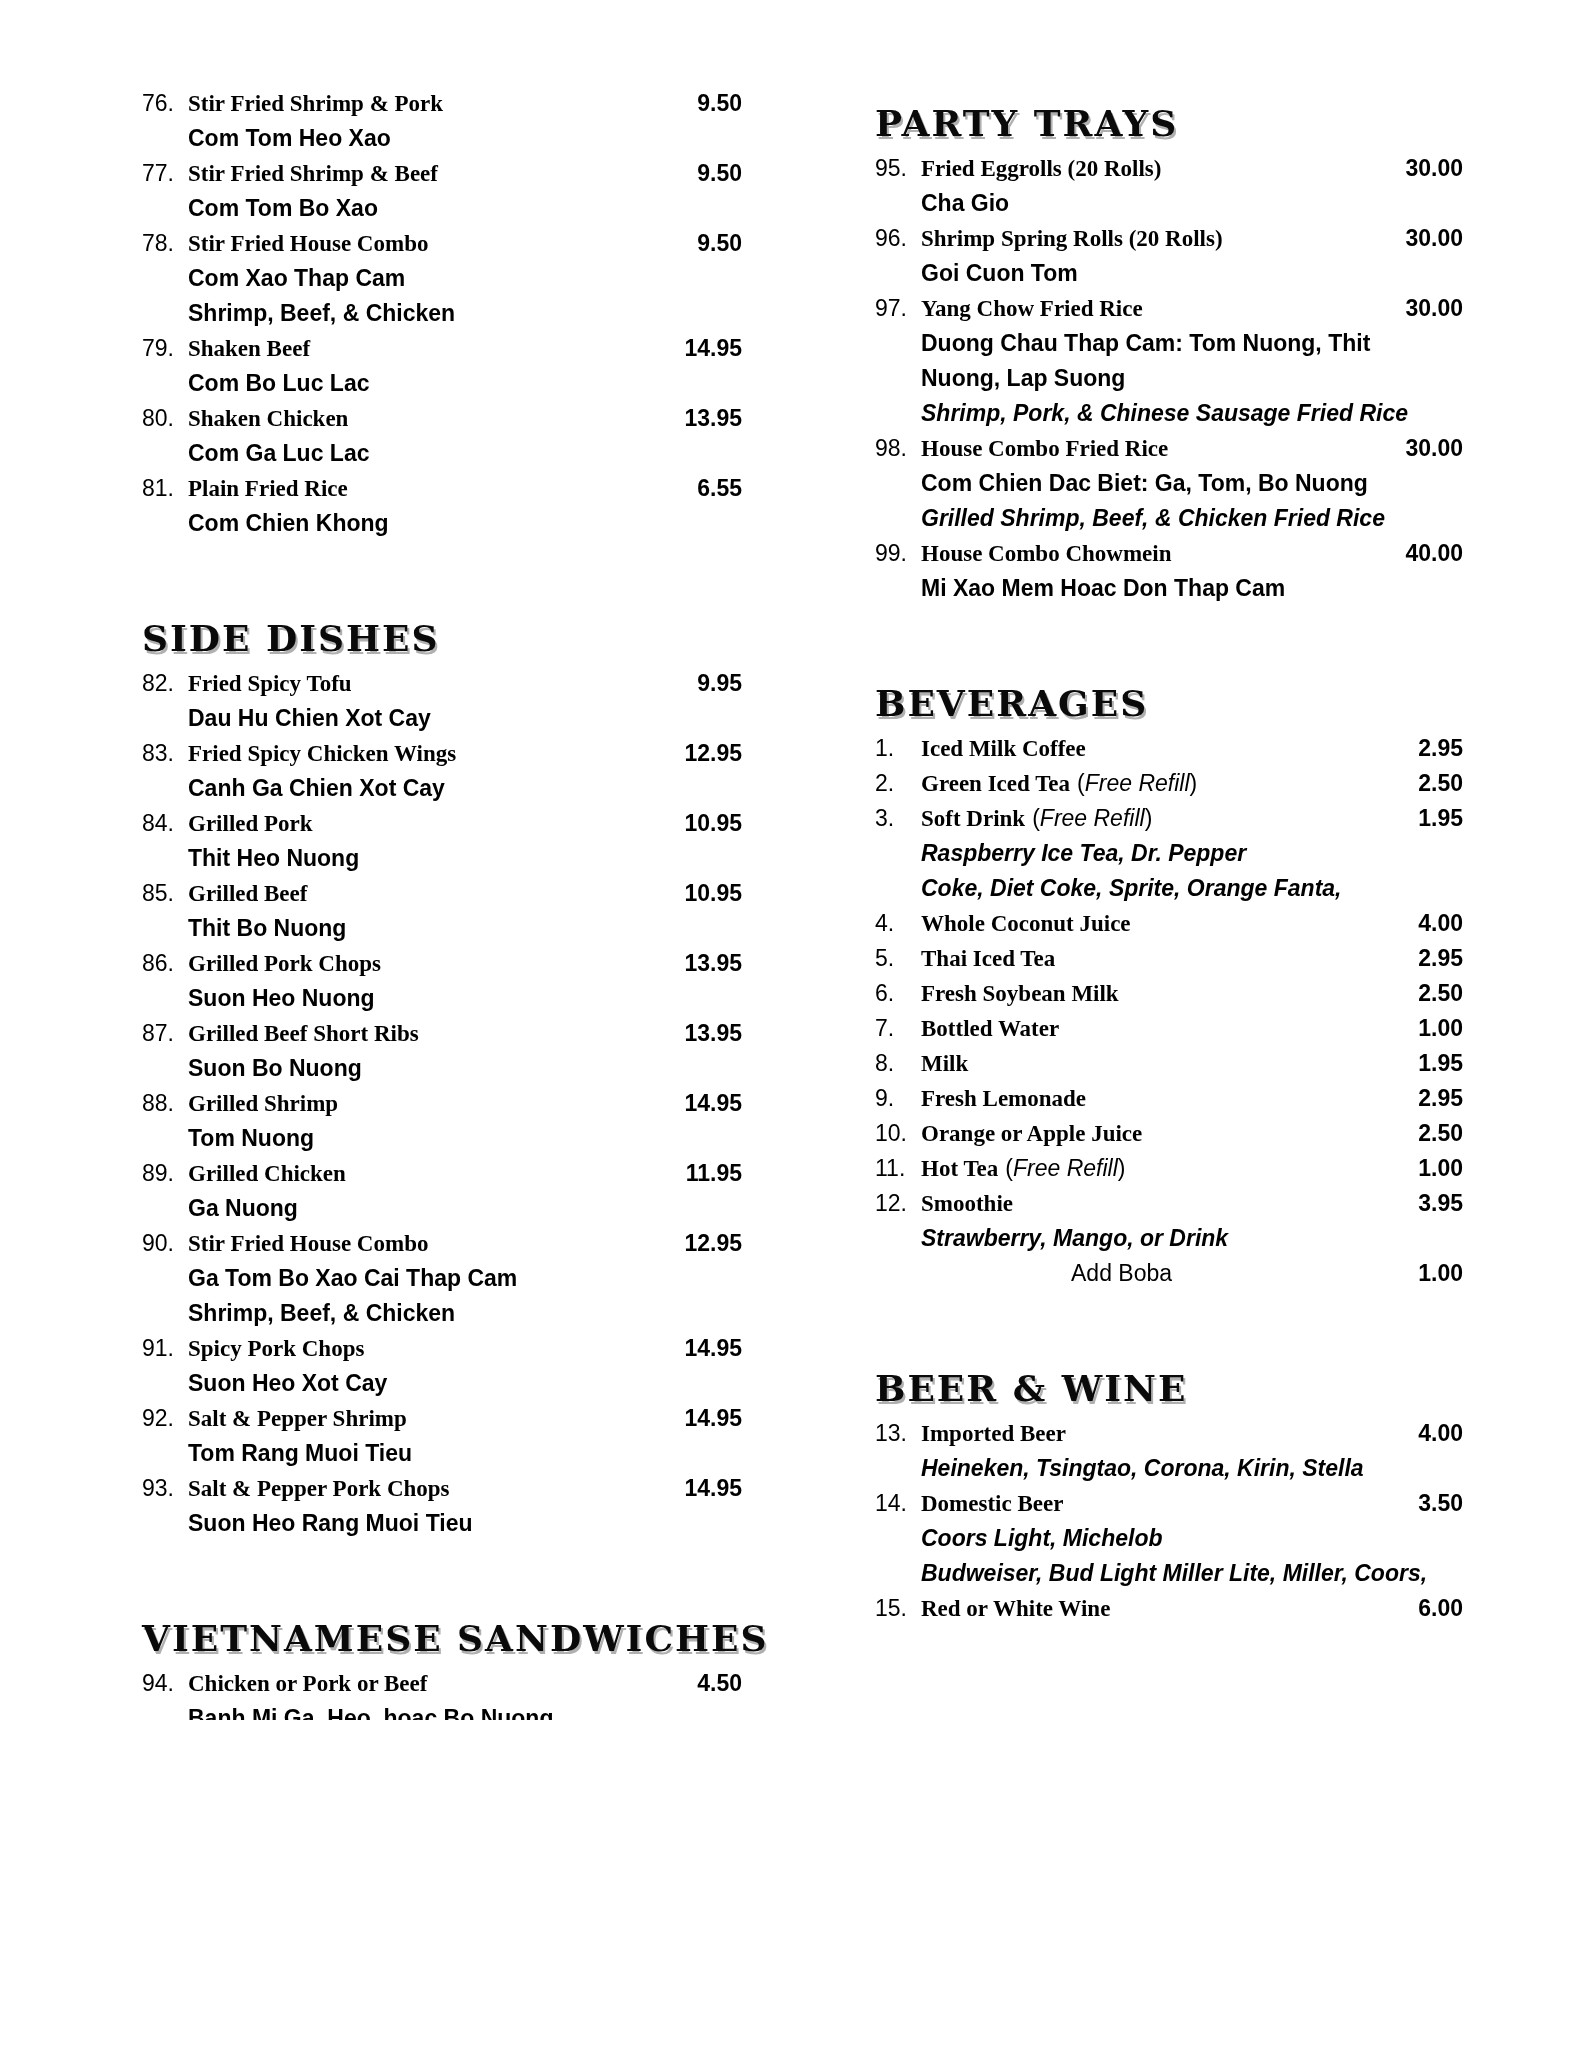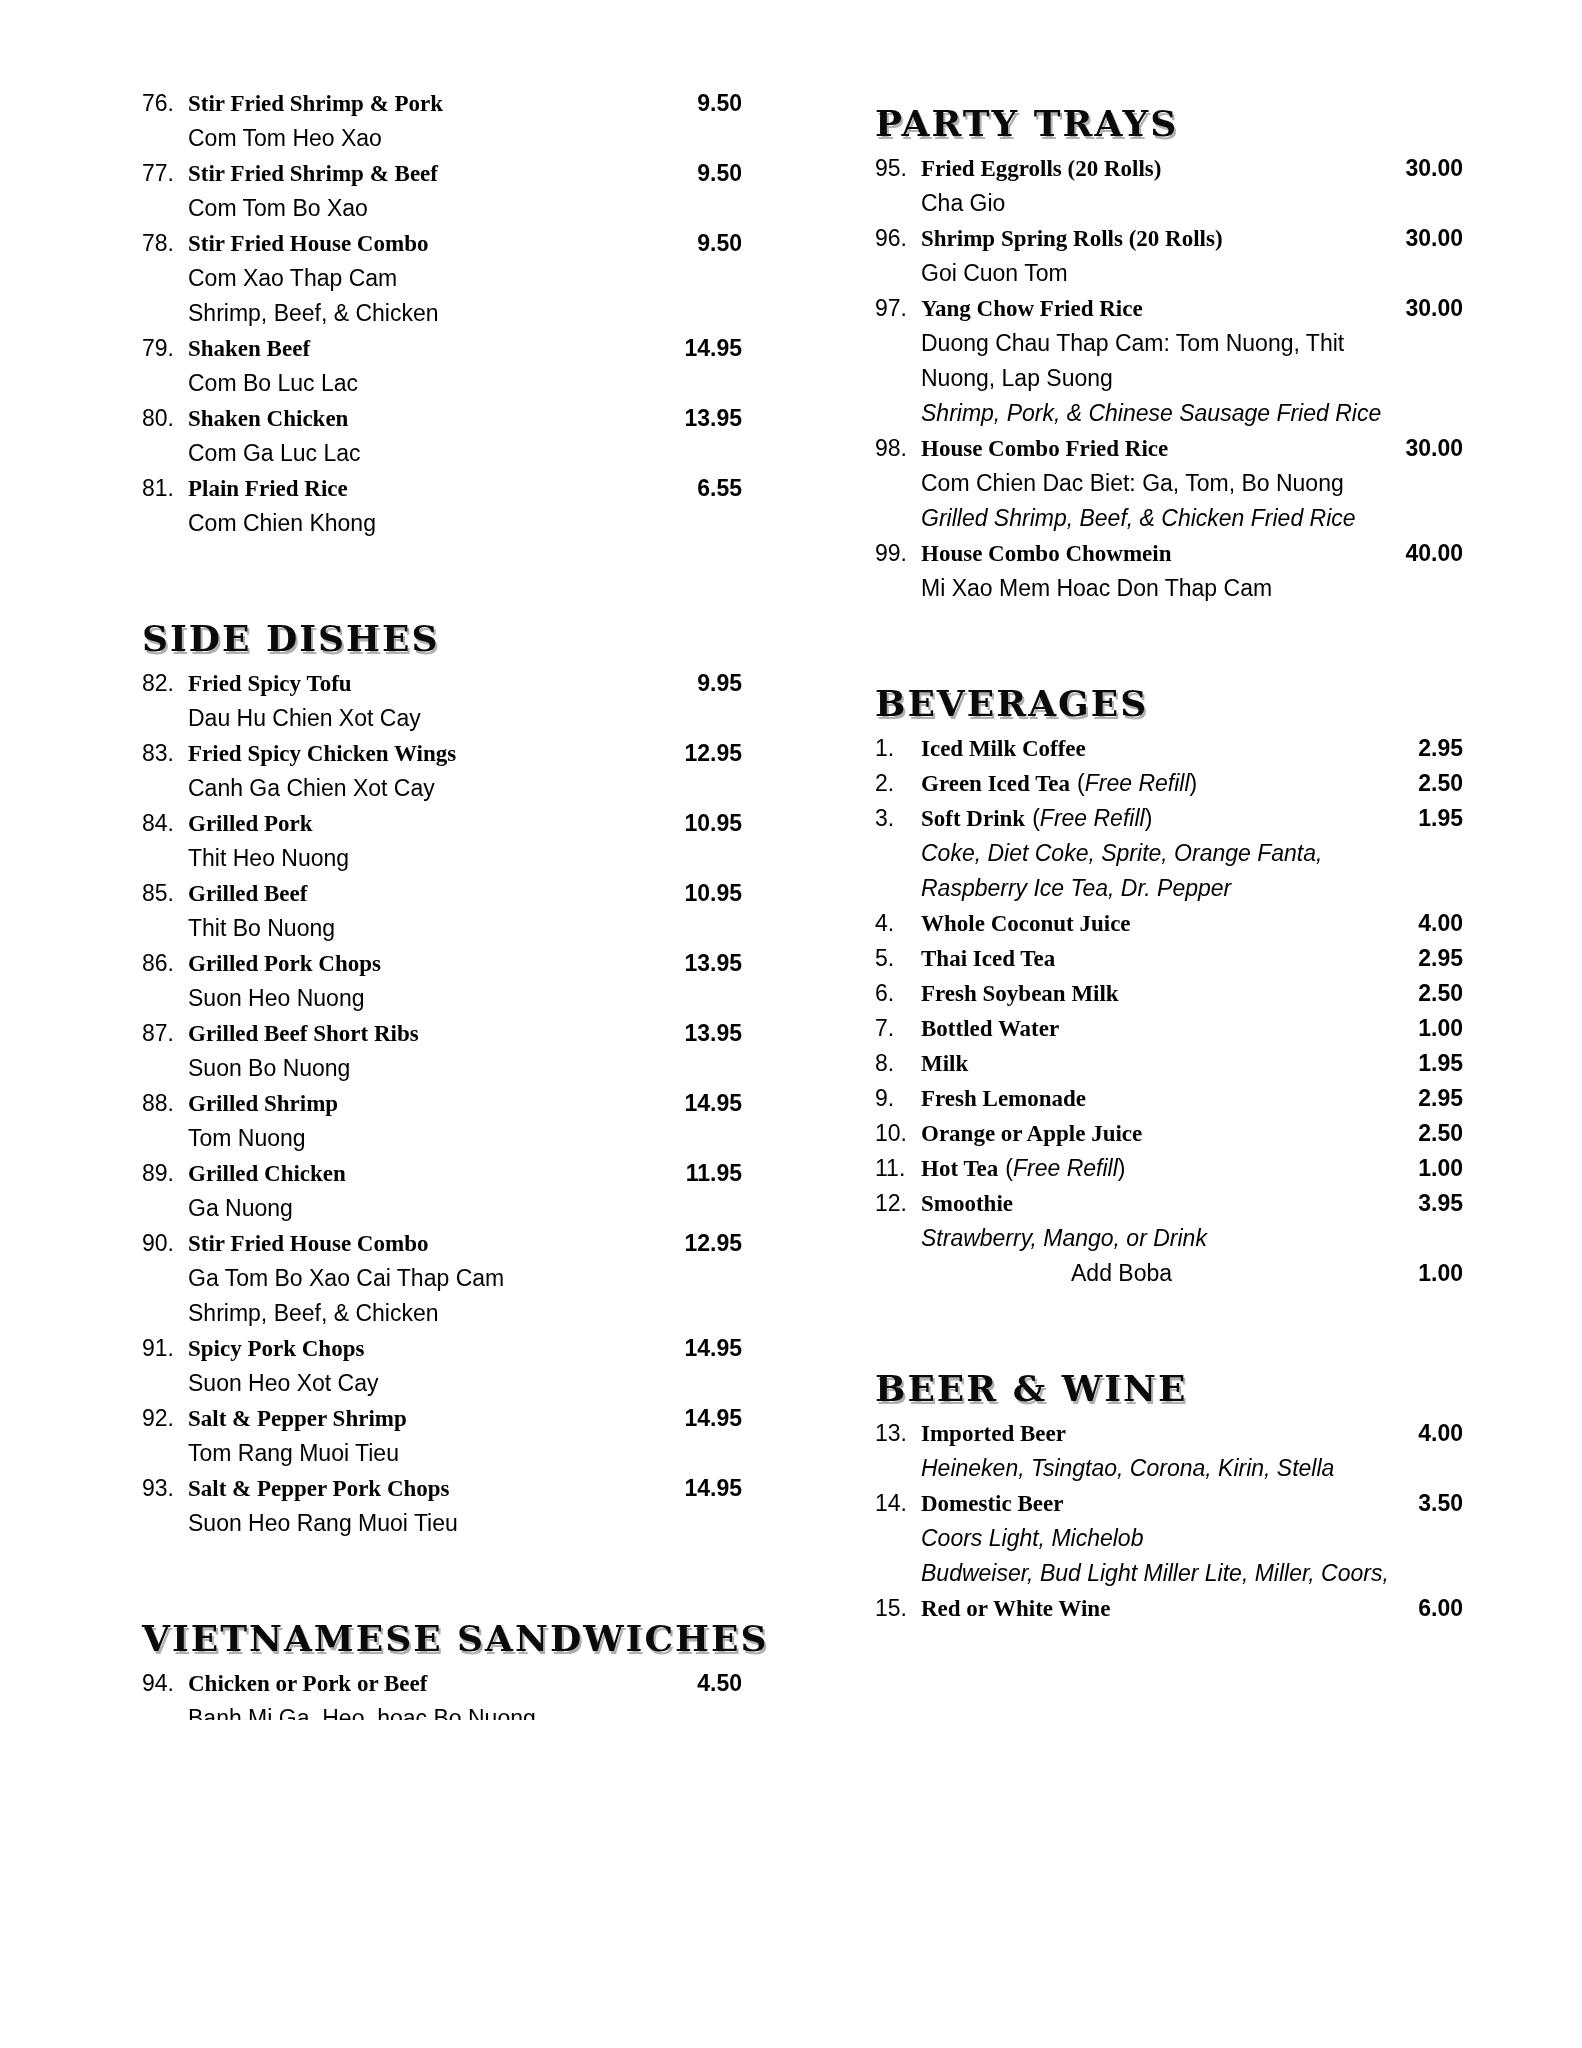--- a/index.html
+++ b/index.html
@@ -62,20 +62,21 @@
     margin-left: auto;
     font-weight: bold;
     font-family: "Liberation Sans", sans-serif;
     text-align: right;
   }
   .subline {
     padding-left: 46px;
     font-size: 23px;
     line-height: 35px;
     font-family: "Liberation Sans", sans-serif;
+    font-weight: bold;
   }
   .subline.italic { font-style: italic; }
 
   .item-row.addon { padding-left: 150px; }
   .item-row.addon .name {
     font-family: "Liberation Sans", sans-serif;
     font-weight: normal;
   }
 </style>
 </head>
@@ -257,22 +258,22 @@
           <span class="name">Green Iced Tea</span>
           <span class="note">(<i>Free Refill</i>)</span>
           <span class="price">2.50</span>
         </div>
         <div class="item-row">
           <span class="num">3.</span>
           <span class="name">Soft Drink</span>
           <span class="note">(<i>Free Refill</i>)</span>
           <span class="price">1.95</span>
         </div>
+        <div class="subline italic">Raspberry Ice Tea, Dr. Pepper</div>
         <div class="subline italic">Coke, Diet Coke, Sprite, Orange Fanta,</div>
-        <div class="subline italic">Raspberry Ice Tea, Dr. Pepper</div>
         <div class="item-row">
           <span class="num">4.</span>
           <span class="name">Whole Coconut Juice</span>
           <span class="price">4.00</span>
         </div>
         <div class="item-row">
           <span class="num">5.</span>
           <span class="name">Thai Iced Tea</span>
           <span class="price">2.95</span>
         </div>

